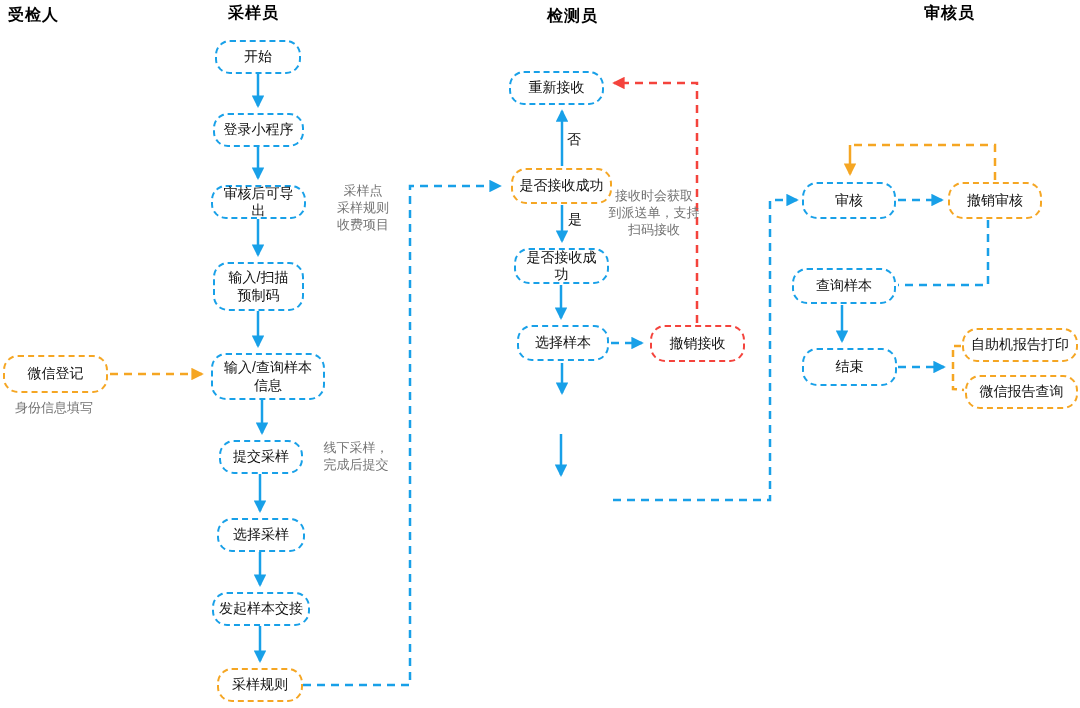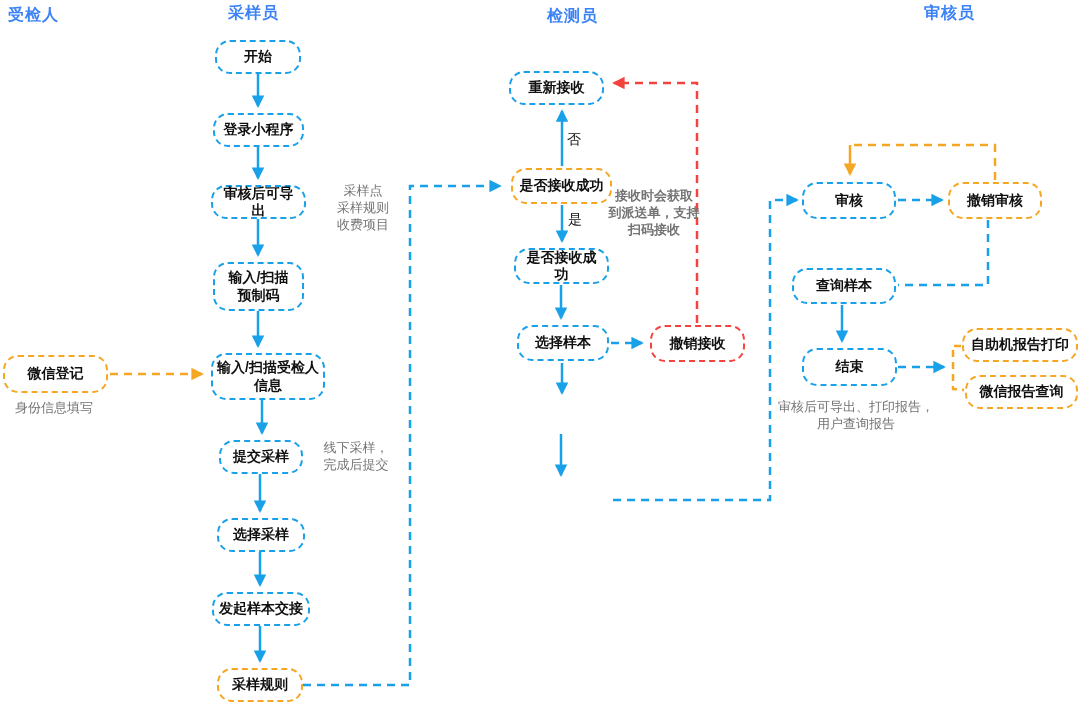--- a/index.html
+++ b/index.html
@@ -4,28 +4,28 @@
 <style>
   html,body{margin:0;padding:0;}
   body{
     width:1080px;height:708px;position:relative;background:#ffffff;
     font-family:"Liberation Sans","DejaVu Sans",sans-serif;color:#111;
     overflow:hidden;
   }
   #canvas{position:absolute;inset:0;width:1080px;height:708px;}
   svg.wires{position:absolute;left:0;top:0;z-index:1;}
   .lane-header{
-    position:absolute;z-index:3;font-size:16px;font-weight:600;color:#3b82f6;
+    position:absolute;z-index:3;font-size:16px;font-weight:600;color:#000000;
     white-space:nowrap;letter-spacing:1px;
   }
   .node{
     position:absolute;z-index:2;box-sizing:border-box;background:#ffffff;
     border:2.5px dashed #18A0E8;border-radius:15px;
     display:flex;align-items:center;justify-content:center;
-    font-size:14px;font-weight:700;color:#101010;text-align:center;
+    font-size:14px;font-weight:400;color:#101010;text-align:center;
     white-space:pre-line;line-height:1.25;padding:2px 4px;
   }
   .c-blue{border-color:#18A0E8;}
   .c-orange{border-color:#F5A623;}
   .c-red{border-color:#F4433C;}
   .note{
     position:absolute;z-index:3;font-size:13px;color:#737373;line-height:1.32;
     text-align:center;white-space:pre-line;
   }
   .edge-label{
@@ -92,21 +92,21 @@
   <div class="lane-header" style="left:8px;top:5px;">受检人</div>
   <div class="lane-header" style="left:228px;top:3px;">采样员</div>
   <div class="lane-header" style="left:547px;top:6px;">检测员</div>
   <div class="lane-header" style="left:880px;top:3px;margin-left:44px;">审核员</div>
 
   <div class="node c-blue" style="left:215px;top:40px;width:86px;height:34px;">开始</div>
   <div class="node c-blue" style="left:213px;top:113px;width:91px;height:34px;">登录小程序</div>
   <div class="node c-blue" style="left:211px;top:185px;width:95px;height:34px;">审核后可导出</div>
   <div class="node c-blue" style="left:213px;top:262px;width:91px;height:49px;">输入/扫描
 预制码</div>
-  <div class="node c-blue" style="left:211px;top:353px;width:114px;height:47px;">输入/扫描受检人
+  <div class="node c-blue" style="left:211px;top:353px;width:114px;height:47px;">输入/查询样本
 信息</div>
   <div class="node c-blue" style="left:219px;top:440px;width:84px;height:34px;">提交采样</div>
   <div class="node c-blue" style="left:217px;top:518px;width:88px;height:34px;">选择采样</div>
   <div class="node c-blue" style="left:212px;top:592px;width:98px;height:34px;">发起样本交接</div>
   <div class="node c-orange" style="left:217px;top:668px;width:86px;height:34px;">采样规则</div>
 
   <div class="node c-orange" style="left:3px;top:355px;width:105px;height:38px;">微信登记</div>
 
   <div class="node c-blue" style="left:509px;top:71px;width:95px;height:34px;">重新接收</div>
   <div class="node c-orange" style="left:511px;top:168px;width:101px;height:36px;">是否接收成功</div>
@@ -120,22 +120,20 @@
   <div class="node c-blue" style="left:802px;top:348px;width:95px;height:38px;">结束</div>
   <div class="node c-orange" style="left:962px;top:328px;width:116px;height:34px;">自助机报告打印</div>
   <div class="node c-orange" style="left:965px;top:375px;width:113px;height:34px;">微信报告查询</div>
 
   <div class="note" style="left:322px;top:182px;width:82px;">采样点
 采样规则
 收费项目</div>
   <div class="note" style="left:312px;top:439px;width:88px;">线下采样，
 完成后提交</div>
   <div class="note" style="left:14px;top:399px;width:80px;">身份信息填写</div>
-  <div class="note" style="left:606px;top:187px;width:96px;font-weight:bold;">接收时会获取
+  <div class="note" style="left:606px;top:187px;width:96px;">接收时会获取
 到派送单，支持
 扫码接收</div>
-  <div class="note" style="left:770px;top:398px;width:172px;">审核后可导出、打印报告，
-用户查询报告</div>
 
   <div class="edge-label" style="left:566px;top:131px;">否</div>
   <div class="edge-label" style="left:567px;top:211px;">是</div>
 
 </div>
 
 </body></html>

